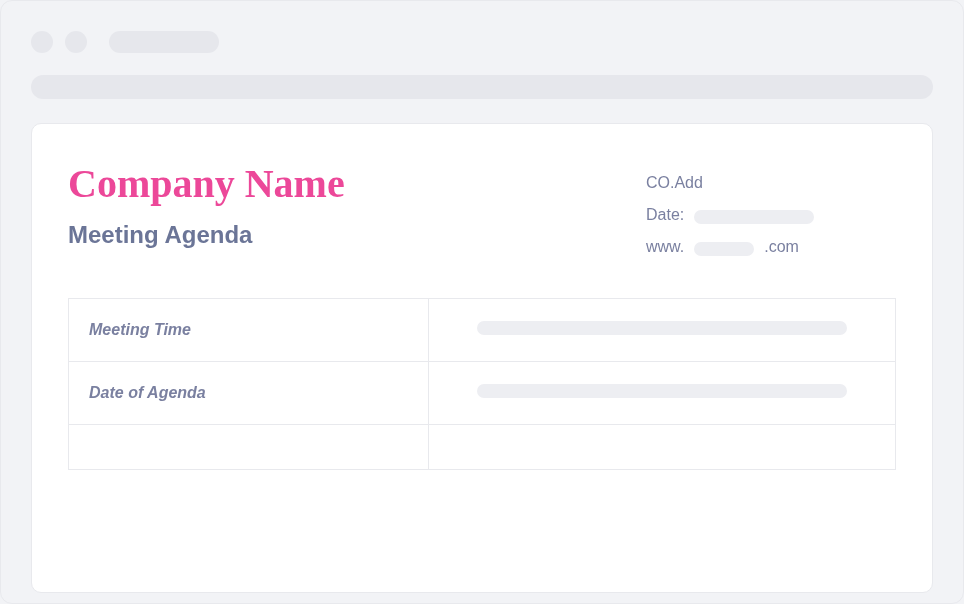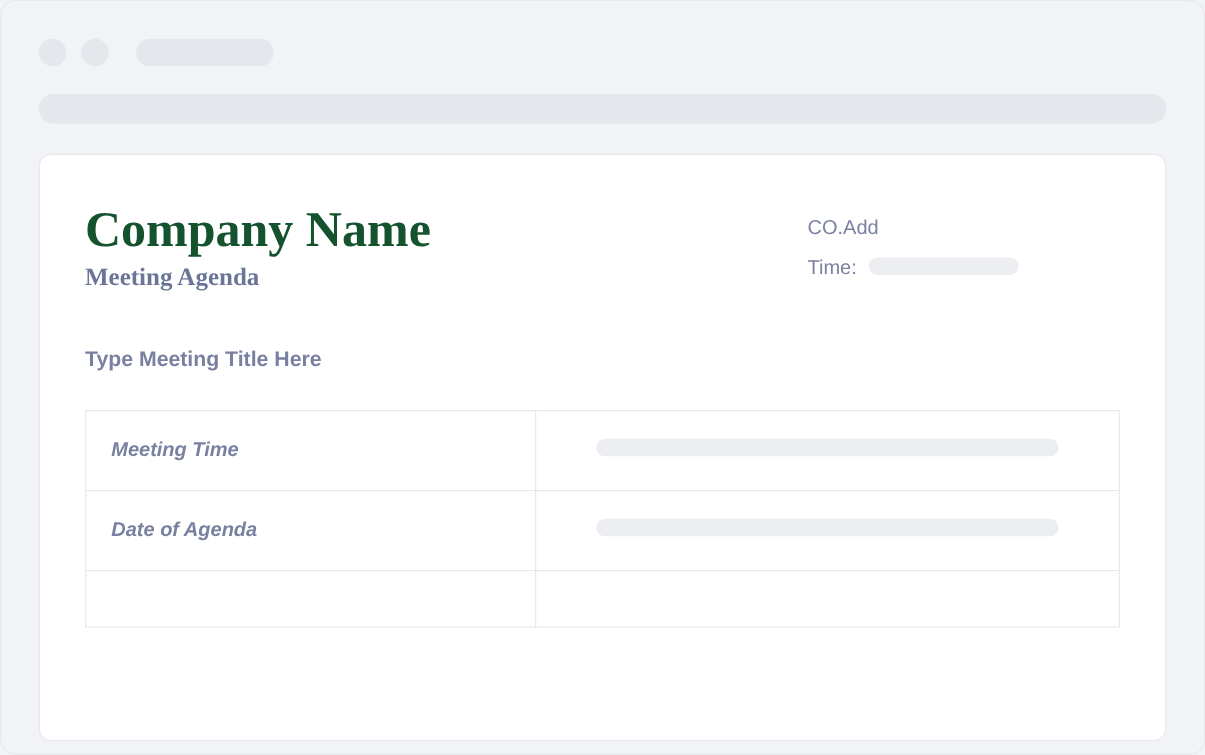--- a/index.html
+++ b/index.html
@@ -65,38 +65,38 @@
       justify-content: space-between;
       align-items: flex-start;
       margin-bottom: 28px;
     }
     .doc-header-left {
       flex: 1;
     }
     .company-name {
       font-size: 40px;
       font-weight: bold;
-      color: #14532d;
-      margin-bottom: 4px;
+      color: #ec4899;
+      margin-bottom: 14px;
       font-family: Georgia, serif;
     }
     .subtitle {
-      font-size: 20px;
+      font-size: 24px;
       font-weight: bold;
       color: #6b7597;
-      font-family: Liberation Serif, serif;
+      font-family: Liberation Sans, sans-serif;
     }
     .doc-header-right {
       width: 250px;
       padding-top: 14px;
       font-family: -apple-system, Arial, sans-serif;
     }
     .info-line {
       display: flex;
-      align-items: flex-start;
+      align-items: flex-end;
       gap: 10px;
       margin-bottom: 14px;
       font-size: 16px;
       color: #7a80a0;
     }
     .info-label {
       color: #7a80a0;
     }
     .info-placeholder {
       height: 14px;
@@ -159,27 +159,31 @@
     <div class="doc-header">
       <div class="doc-header-left">
         <h1 class="company-name">Company Name</h1>
         <h2 class="subtitle">Meeting Agenda</h2>
       </div>
       <div class="doc-header-right">
         <div class="info-line">
           <span class="info-label">CO.Add</span>
         </div>
         <div class="info-line">
-          <span class="info-label">Time:</span>
+          <span class="info-label">Date:</span>
           <span class="info-placeholder w1"></span>
+        </div>
+        <div class="info-line">
+          <span class="info-label">www.</span>
+          <span class="info-placeholder w3"></span>
+          <span class="info-label">.com</span>
         </div>
       </div>
     </div>
 
-    <div class="meeting-title">Type Meeting Title Here</div>
 
     <table class="details">
       <tbody>
           <tr>
         <td class="label">Meeting Time</td>
         <td class="value"><span class="row-placeholder"></span></td>
       </tr>
       <tr>
         <td class="label">Date of Agenda</td>
         <td class="value"><span class="row-placeholder"></span></td>

